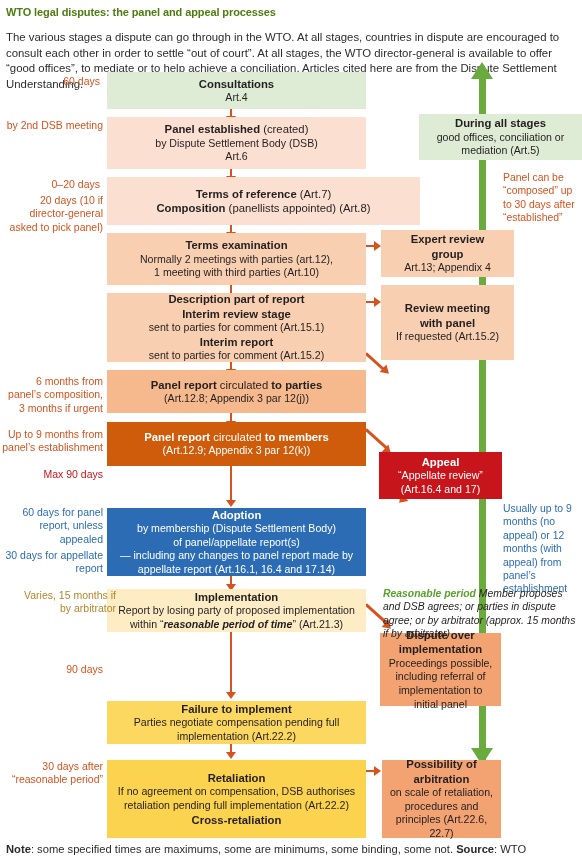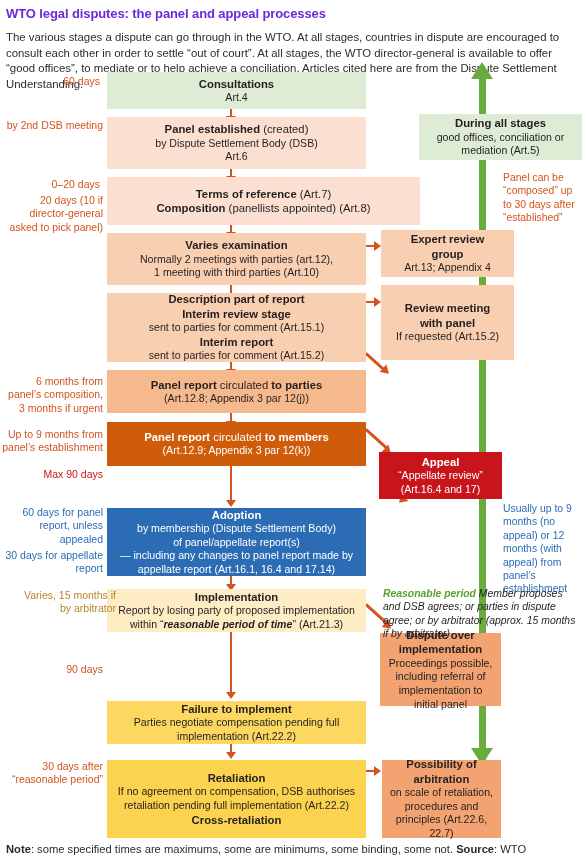--- a/index.html
+++ b/index.html
@@ -6,21 +6,21 @@
   body{
     width:582px;height:864px;background:#ffffff;
     font-family:"Liberation Sans", sans-serif;
     color:#231f20;position:relative;overflow:hidden;
   }
   .page{position:relative;width:582px;height:864px;}
 
   
   .title{
     position:absolute;left:6px;top:6px;width:570px;
-    font-size:13px;font-weight:bold;color:#6d28d9;letter-spacing:-0.1px;
+    font-size:11px;font-weight:bold;color:#4d7c0f;letter-spacing:-0.1px;
   }
   .intro{
     position:absolute;left:6px;top:30px;width:572px;
     font-size:11.4px;line-height:15.6px;color:#2b2b2b;
   }
 
   
   .box{position:absolute;box-sizing:border-box;
        display:flex;flex-direction:column;justify-content:center;
        text-align:center;padding:5px 6px;}
@@ -165,21 +165,21 @@
   <div class="box c-pink" style="left:107px;top:177px;width:313px;height:48px;">
     <div class="hd">
       <span>Terms of reference</span><span class="rg"> (Art.7)</span>
     </div>
     <div class="hd">
       <span>Composition</span><span class="rg"> (panellists appointed) (Art.8)</span>
     </div>
   </div>
 
   <div class="box c-peach" style="left:107px;top:233px;width:259px;height:52px;">
-    <div class="hd">Varies examination</div>
+    <div class="hd">Terms examination</div>
     <div class="ln">Normally 2 meetings with parties (art.12),</div>
     <div class="ln">1 meeting with third parties (Art.10)</div>
   </div>
 
   <div class="box c-peach" style="left:107px;top:293px;width:259px;height:69px;">
     <div class="hd">Description part of report</div>
     <div class="hd">Interim review stage</div>
     <div class="ln">sent to parties for comment (Art.15.1)</div>
     <div class="hd">Interim report</div>
     <div class="ln">sent to parties for comment (Art.15.2)</div>

